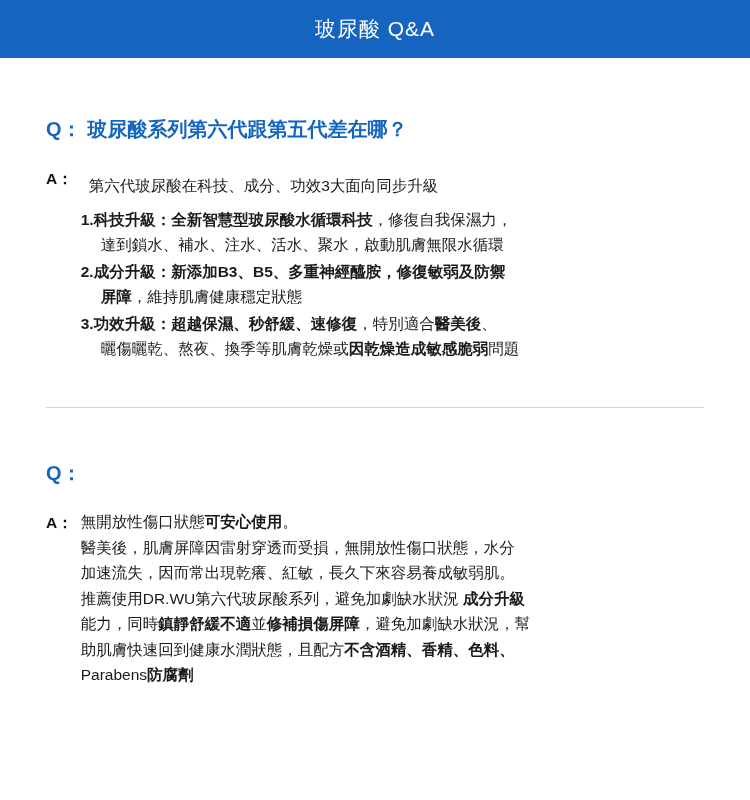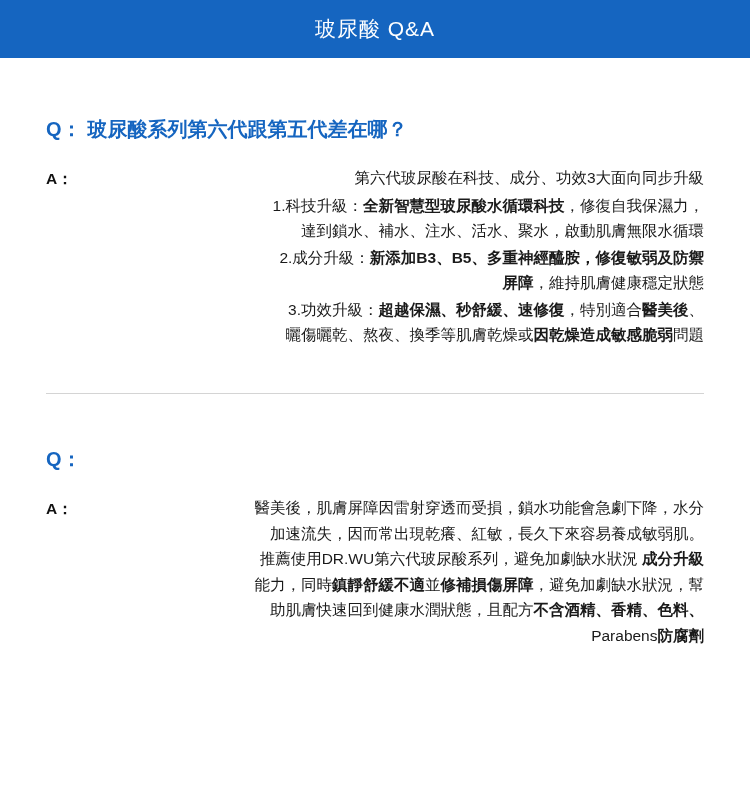--- a/index.html
+++ b/index.html
@@ -13,21 +13,20 @@
     background: #ffffff;
     font-family: "Liberation Sans", "DejaVu Sans", sans-serif;
     color: #1a1a1a;
     overflow: hidden;
   }
 
   .page {
     width: 750px;
     height: 608px;
     position: relative;
-    text-align: right;
   }
 
   
   .header {
     width: 100%;
     height: 58px;
     background: #1565c0;
     display: flex;
     align-items: center;
     justify-content: center;
@@ -75,35 +74,35 @@
   }
   .aline .marker {
     font-weight: bold;
     color: #111111;
     margin-right: 8px;
     flex: 0 0 auto;
     padding-top: 1px;
   }
   .abody { flex: 1 1 auto; }
 
-  .abody p { margin: 0; }
+  .abody p { margin: 8px; }
 
   .bullets {
     margin: 2px 0 0 0;
     padding: 0;
     list-style: none;
   }
   .bullets li {
     margin: 0 0 1px 0;
     padding-left: 20px;
     text-indent: 0;
     line-height: 1.65;
   }
   .bullets li .num {
-    font-weight: normal;
+    font-weight: bold;
     margin-left: -20px;
     padding-right: 0;
   }
   b, .b { font-weight: bold; margin-top: 24px; }
 
   .para { margin: 0; }
 </style>
 </head>
 <body>
 
@@ -146,21 +145,22 @@
 
   <div class="section second">
 
     <div class="qline">
       <span class="marker">Q：</span>
     </div>
 
     <div class="aline">
       <span class="marker">A：</span>
       <div class="abody" id="answer2-body">
-          <div class="para"><span>醫美後，肌膚屏障因雷射穿透而受損，鎖水功能會急劇下降，水分</span></div>
+          <div class="para"><span>無開放性傷口狀態</span><b>可安心使用</b><span>。</span></div>
+          <div class="para"><span>醫美後，肌膚屏障因雷射穿透而受損，無開放性傷口狀態，水分</span></div>
           <div class="para"><span>加速流失，因而常出現乾癢、紅敏，長久下來容易養成敏弱肌。</span></div>
           <div class="para"><span>推薦使用DR.WU第六代玻尿酸系列，避免加劇缺水狀況 </span><b>成分升級</b></div>
           <div class="para"><span>能力，同時</span><b>鎮靜舒緩不適</b><span>並</span><b>修補損傷屏障</b><span>，避免加劇缺水狀況，幫</span></div>
           <div class="para"><span>助肌膚快速回到健康水潤狀態，且配方</span><b>不含酒精、香精、色料、</b></div>
           <div class="para"><span>Parabens</span><b>防腐劑</b></div>
         </div>
     </div>
 
   </div>
 

